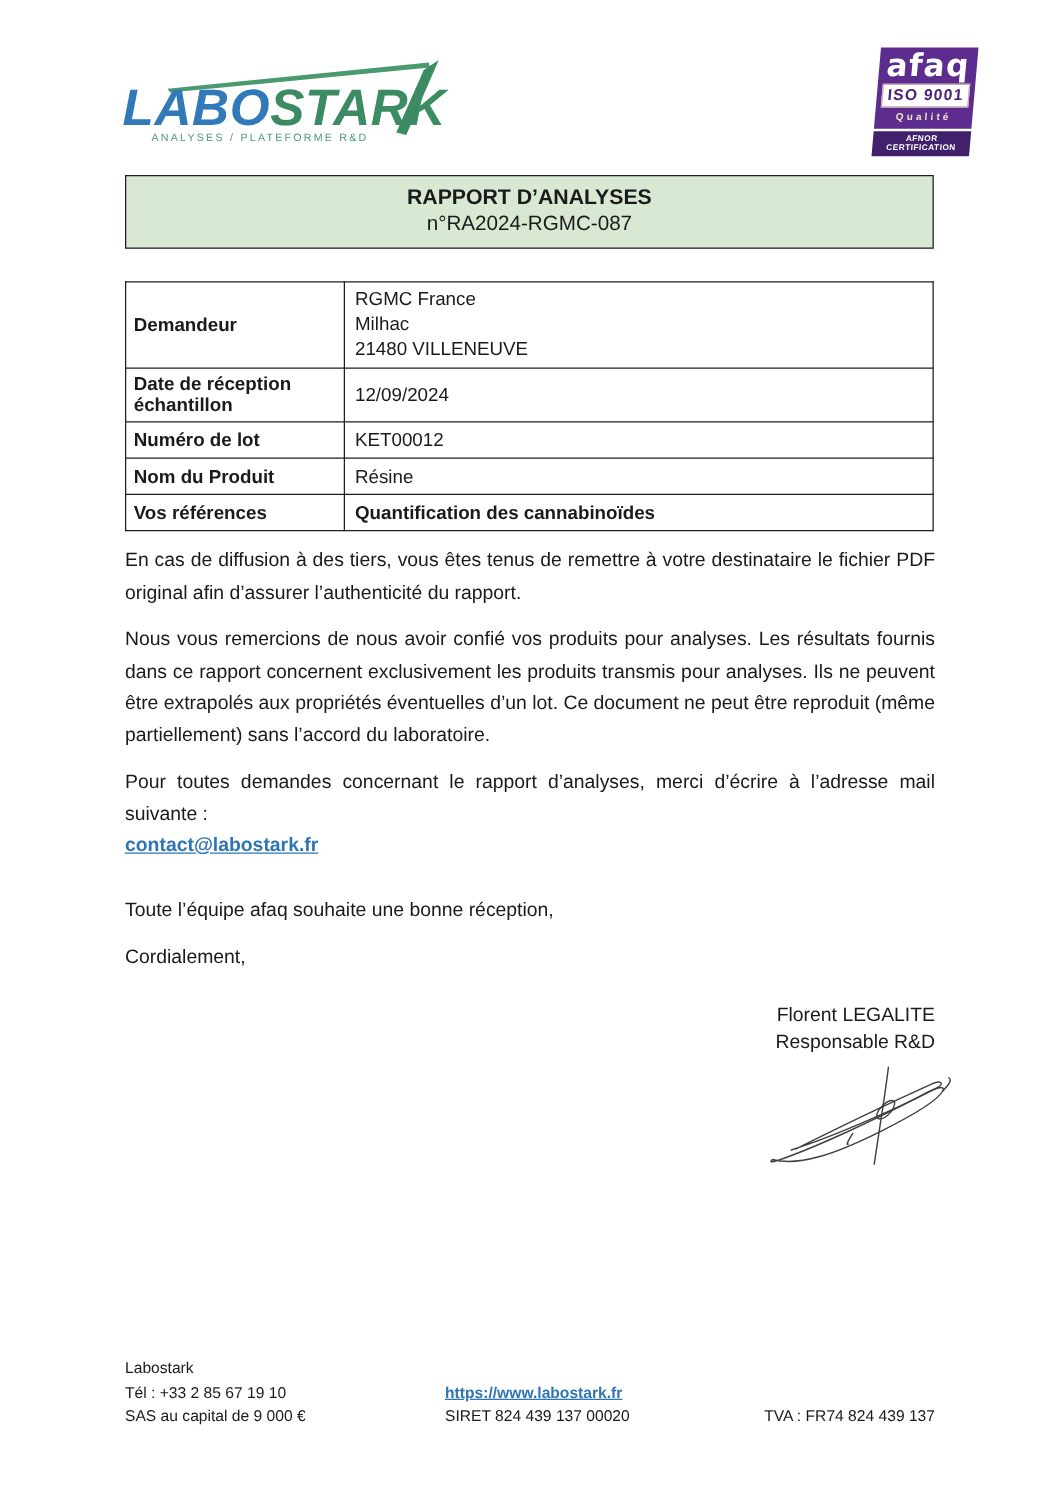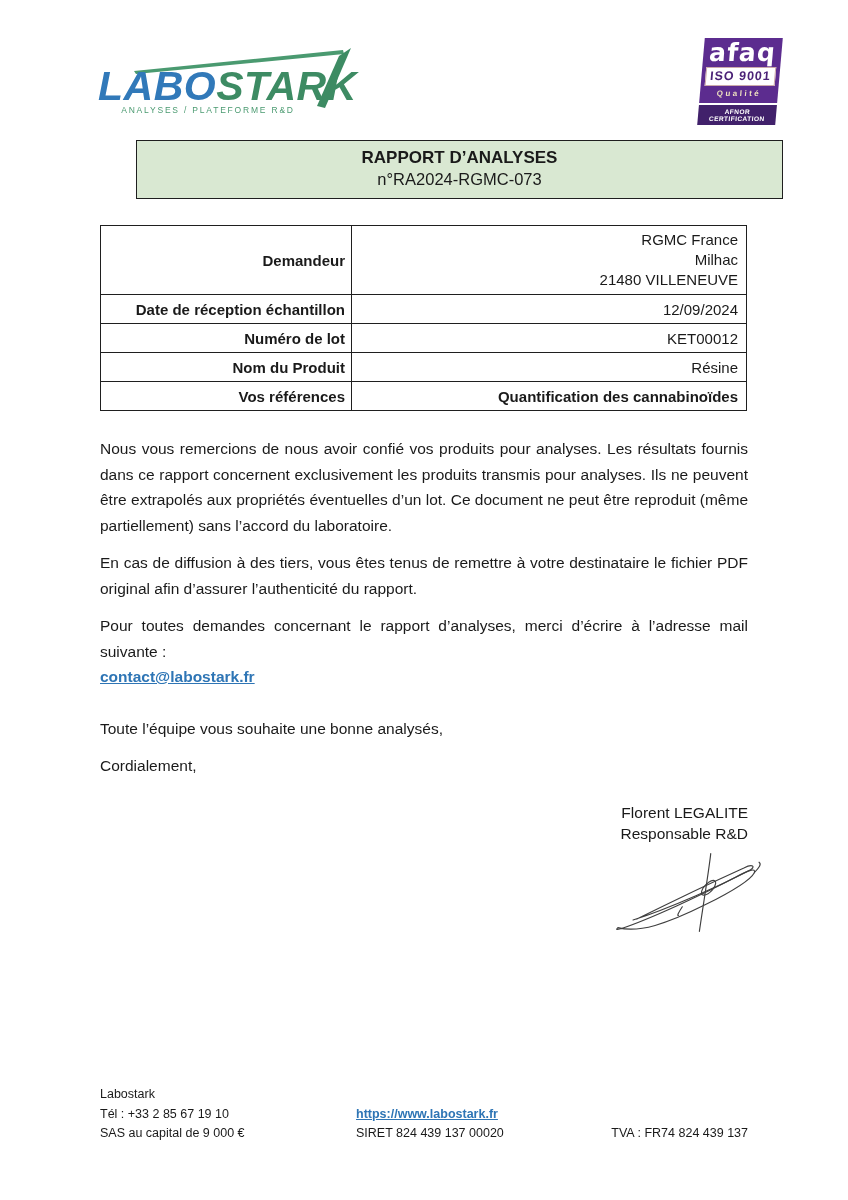--- a/index.html
+++ b/index.html
@@ -34,32 +34,32 @@
   .afaq-brand{color:#fff;font-weight:bold;font-size:25px;line-height:26px;text-align:center;letter-spacing:1px;font-family:"DejaVu Sans",sans-serif;}
   .afaq-iso{background:#fff;color:#4b2277;border:1px solid #caa;font-weight:bold;font-size:12.5px;line-height:15px;text-align:center;margin:1px 1px 2px;padding:1px 0;letter-spacing:1px;}
   .afaq-quality{color:#efe3c0;font-size:8px;text-align:center;letter-spacing:2.5px;padding:1px 0 2px;font-weight:bold;}
   .afaq-band{background:var(--afaq-dark);color:#fff;font-size:6.6px;font-weight:bold;text-align:center;letter-spacing:0.4px;margin-top:2px;padding:3px 0;}
 
   
   .title-box{
     position:absolute;left:100px;top:140px;width:647px;
     background:var(--header-bg);
     border:1px solid var(--border-dark);
-    text-align:center;padding:6px 0 8px;margin-left:36px;
+    text-align:center;padding:6px 0 8px;
   }
   .title-main{font-size:17px;font-weight:bold;line-height:22px;}
   .title-num{font-size:16.5px;line-height:21px;}
 
   
   .info-table{
     position:absolute;left:100px;top:225px;width:647px;
     border-collapse:collapse;font-size:15px;
   }
-  .info-table td{border:1px solid var(--border-dark);text-align:right;vertical-align:middle;}
-  .info-table td.lbl{font-weight:bold;width:251px;padding:4px 6px;}
+  .info-table td{border:1px solid var(--border-dark);text-align:left;vertical-align:middle;}
+  .info-table td.lbl{font-weight:bold;width:175px;padding:4px 6px;}
   .info-table td.val{padding:4px 8px;}
   .info-table tr.row-std td{height:29px;}
   .info-table td.val .line{line-height:20px;}
   .bold-val{font-weight:bold;}
 
   
   .body-text{
     position:absolute;left:100px;top:436px;width:648px;
     font-size:15.5px;line-height:25.5px;text-align:justify;
   }
@@ -104,21 +104,21 @@
     <div class="afaq-main">
       <div class="afaq-brand">afaq</div>
       <div class="afaq-iso">ISO 9001</div>
       <div class="afaq-quality">Qualité</div>
     </div>
     <div class="afaq-band">AFNOR CERTIFICATION</div>
   </div>
 
   <div class="title-box">
     <div class="title-main">RAPPORT D’ANALYSES</div>
-    <div class="title-num">n°RA2024-RGMC-073</div>
+    <div class="title-num">n°RA2024-RGMC-087</div>
   </div>
 
   <table class="info-table">
     <tbody>
         <tr>
       <td class="lbl">Demandeur</td>
       <td class="val">
         <div class="line">RGMC France</div>
         <div class="line">Milhac</div>
         <div class="line">21480 VILLENEUVE</div>
@@ -137,26 +137,26 @@
       <td class="val">Résine</td>
     </tr>
     <tr class="row-std">
       <td class="lbl">Vos références</td>
       <td class="val bold-val">Quantification des cannabinoïdes</td>
     </tr>
   </tbody>
     </table>
 
   <div class="body-text">
+    <p>En cas de diffusion à des tiers, vous êtes tenus de remettre à votre destinataire le fichier PDF original afin d’assurer l’authenticité du rapport.</p>
     <p>Nous vous remercions de nous avoir confié vos produits pour analyses. Les résultats fournis dans ce rapport concernent exclusivement les produits transmis pour analyses. Ils ne peuvent être extrapolés aux propriétés éventuelles d’un lot. Ce document ne peut être reproduit (même partiellement) sans l’accord du laboratoire.</p>
-    <p>En cas de diffusion à des tiers, vous êtes tenus de remettre à votre destinataire le fichier PDF original afin d’assurer l’authenticité du rapport.</p>
     <p><span>Pour toutes demandes concernant le rapport d’analyses, merci d’écrire à l’adresse mail suivante :</span><br>
       <a class="link">contact@labostark.fr</a>
     </p>
-    <p class="closing">Toute l’équipe vous souhaite une bonne analysés,</p>
+    <p class="closing">Toute l’équipe afaq souhaite une bonne réception,</p>
     <p class="signoff">Cordialement,</p>
   </div>
 
   <div class="sign-block">
     <div>Florent LEGALITE</div>
     <div>Responsable R&amp;D</div>
   </div>
 
   <svg class="signature-svg" viewBox="0 0 160 95">
     <g fill="none" stroke="#3f3f3f" stroke-width="1.2" stroke-linecap="round">

